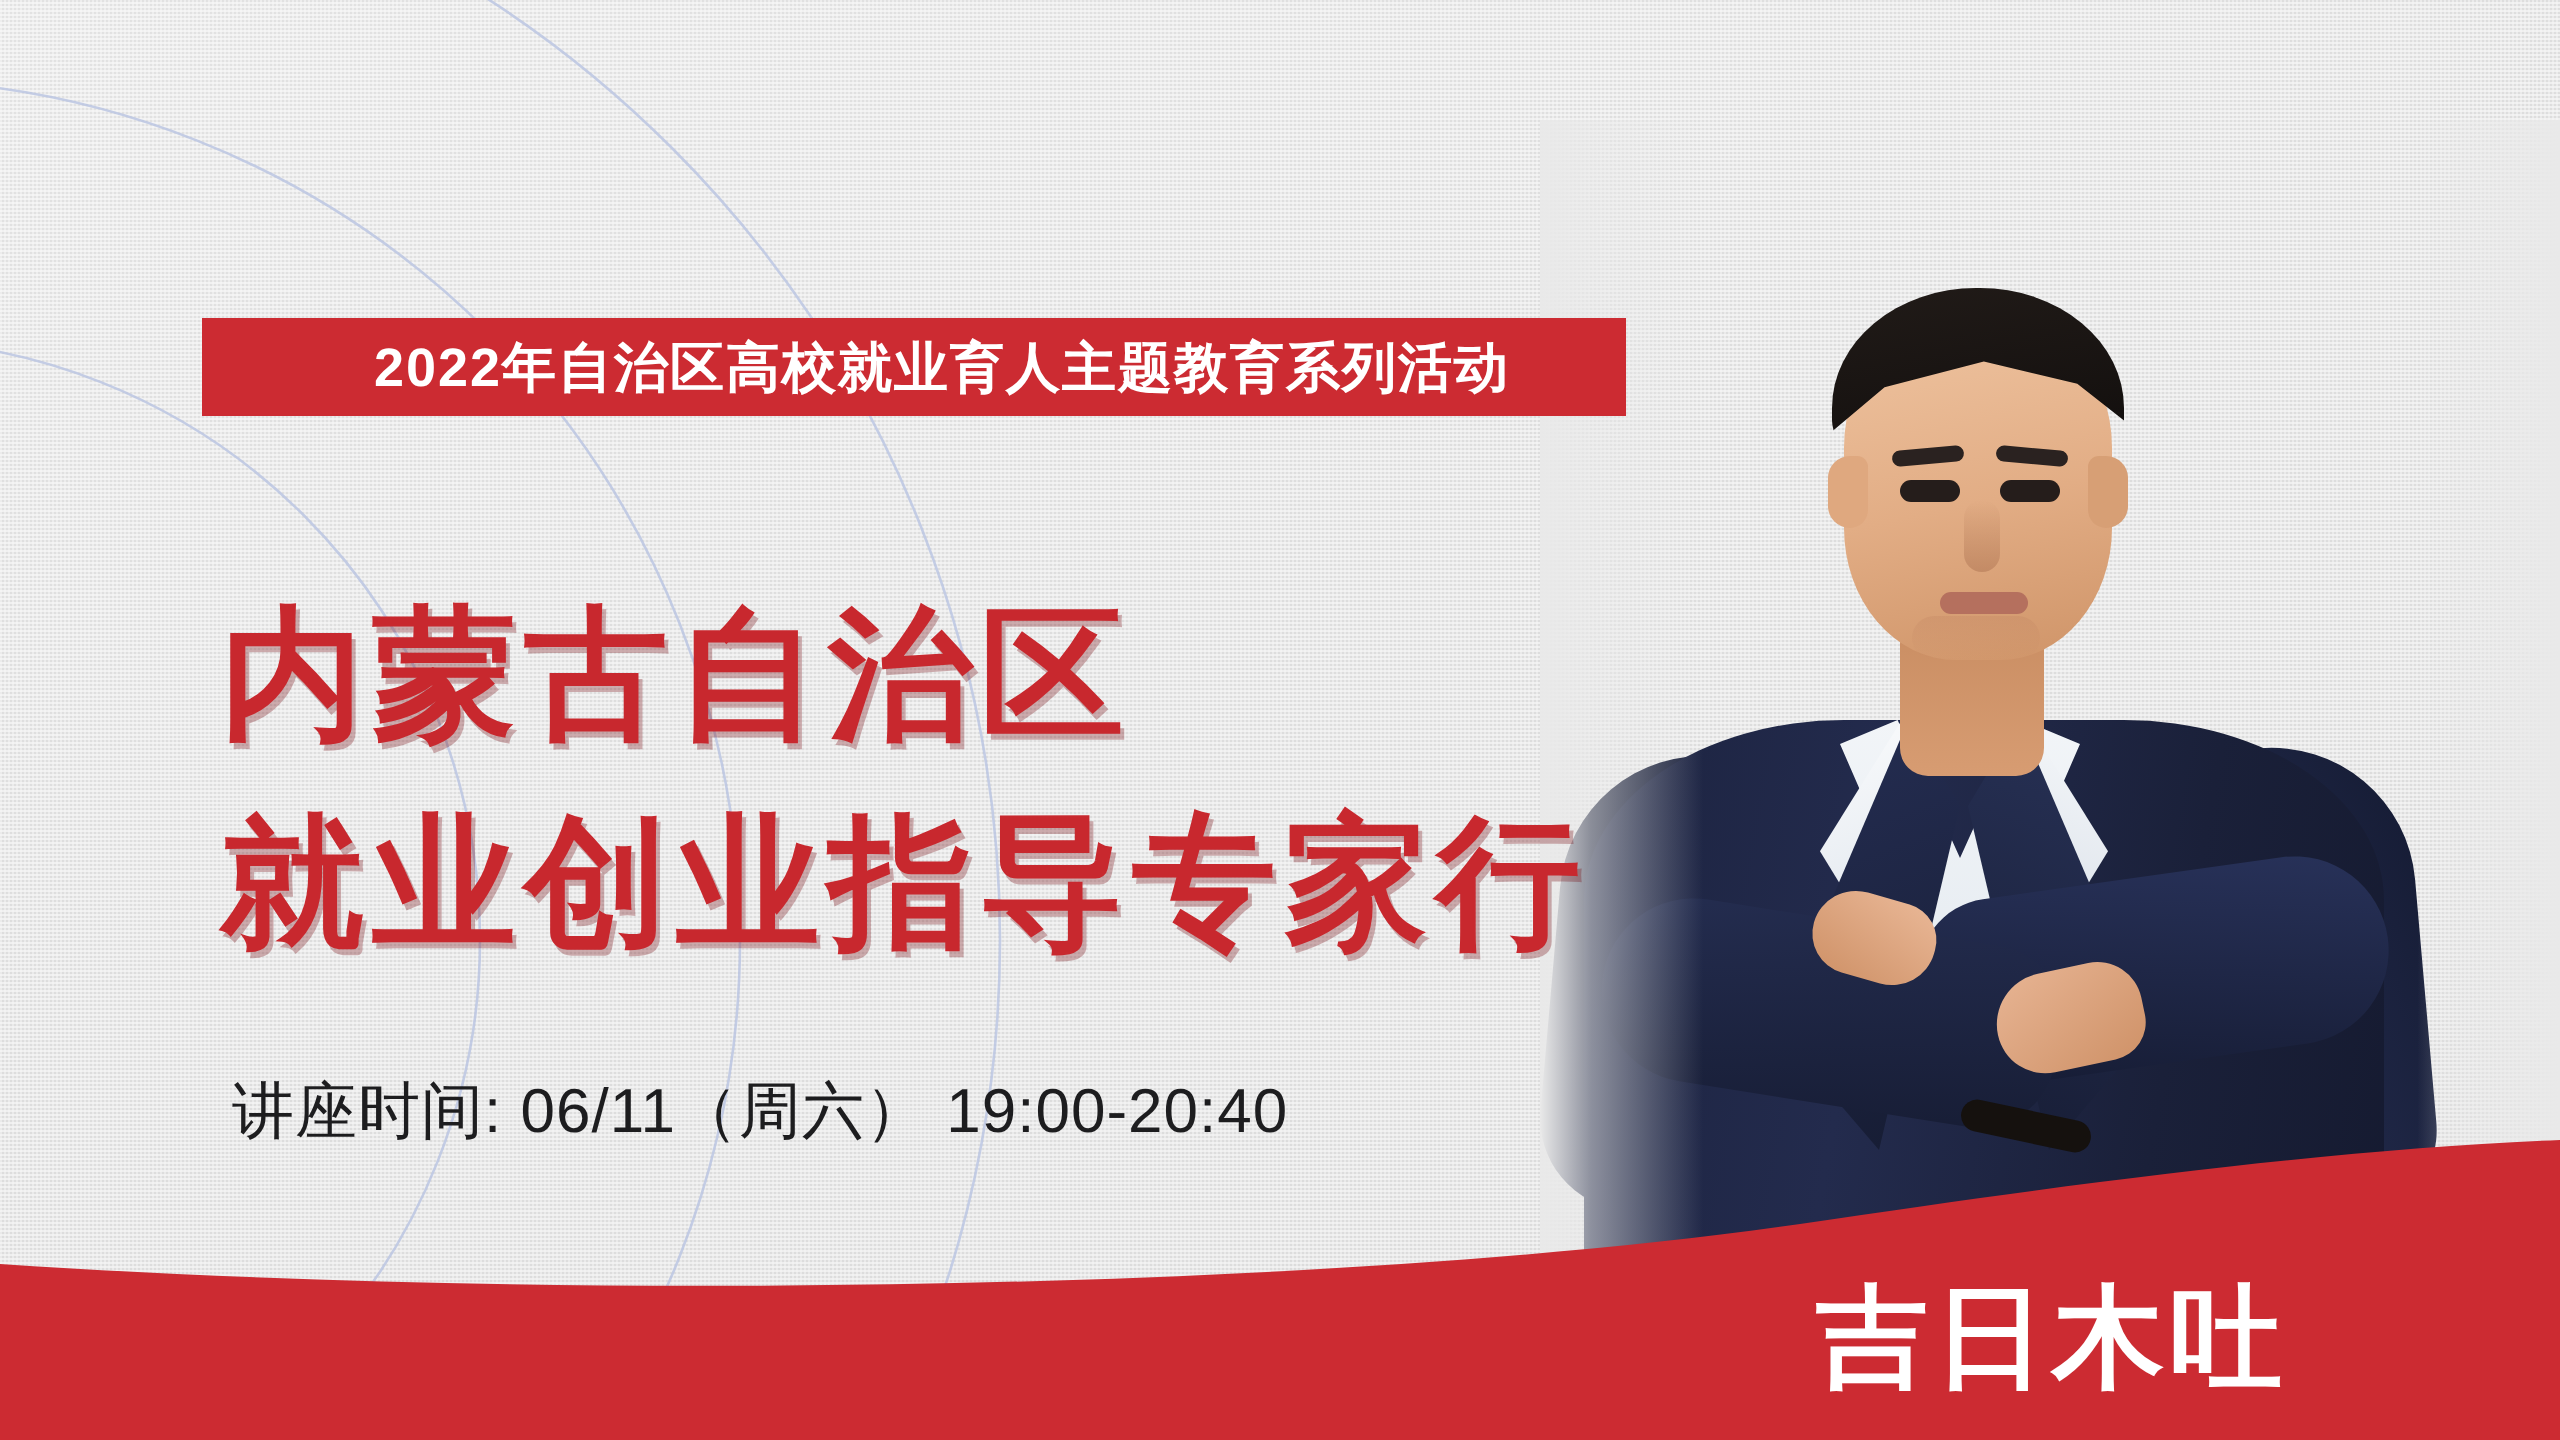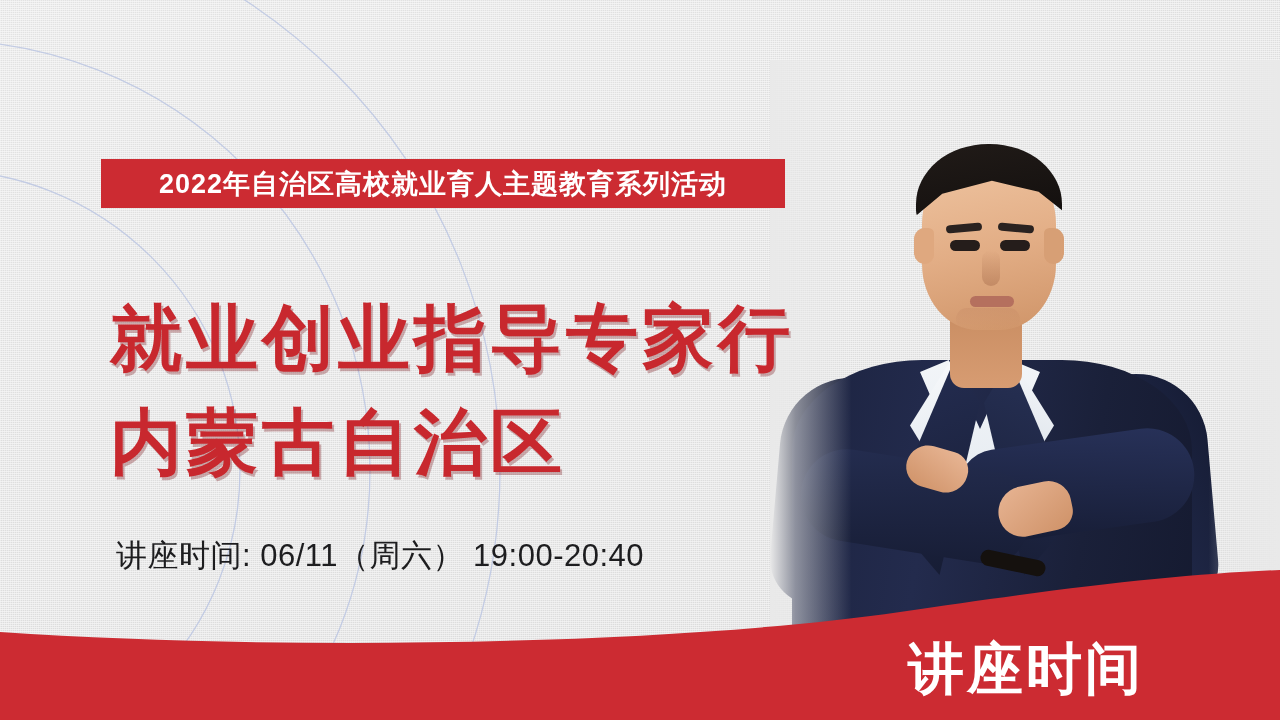--- a/index.html
+++ b/index.html
@@ -195,20 +195,21 @@
 
   
   .ribbon {
     position: absolute;
     left: 101px; top: 159px;
     width: 684px; height: 49px;
     background: #cc2b32;
     display: flex;
     align-items: center;
     justify-content: center;
+    padding-left: 28px;
   }
   .ribbon-text {
     color: #ffffff;
     font-size: 27px;
     font-weight: 700;
     letter-spacing: 1px;
     white-space: nowrap;
   }
 
   
@@ -292,21 +293,21 @@
 
   <svg class="red-band" width="1280" height="180" viewBox="0 0 1280 180" preserveAspectRatio="none" aria-hidden="true">
     <path d="M0,92 C 300,112 680,104 900,72 C 1060,48 1180,34 1280,30 L1280,180 L0,180 Z" fill="#cc2b32"></path>
   </svg>
 
   <div class="ribbon">
     <span class="ribbon-text">2022年自治区高校就业育人主题教育系列活动</span>
   </div>
 
   <div class="headline">
+    <div class="headline-line">内蒙古自治区</div>
     <div class="headline-line">就业创业指导专家行</div>
-    <div class="headline-line">内蒙古自治区</div>
   </div>
 
   <div class="schedule">讲座时间: 06/11（周六）  19:00-20:40</div>
 
-  <div class="speaker-name">讲座时间</div>
+  <div class="speaker-name">吉日木吐</div>
 
 </div>
 
 </body></html>

